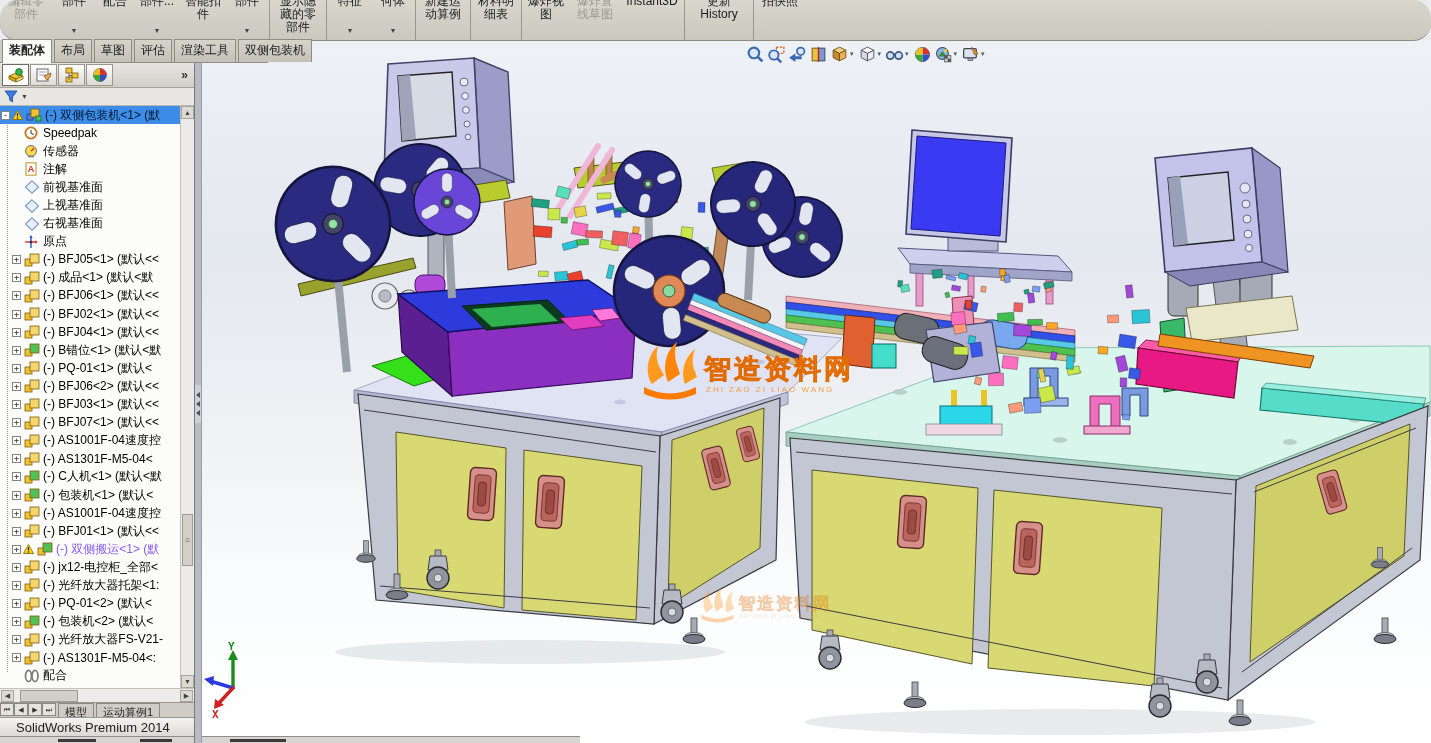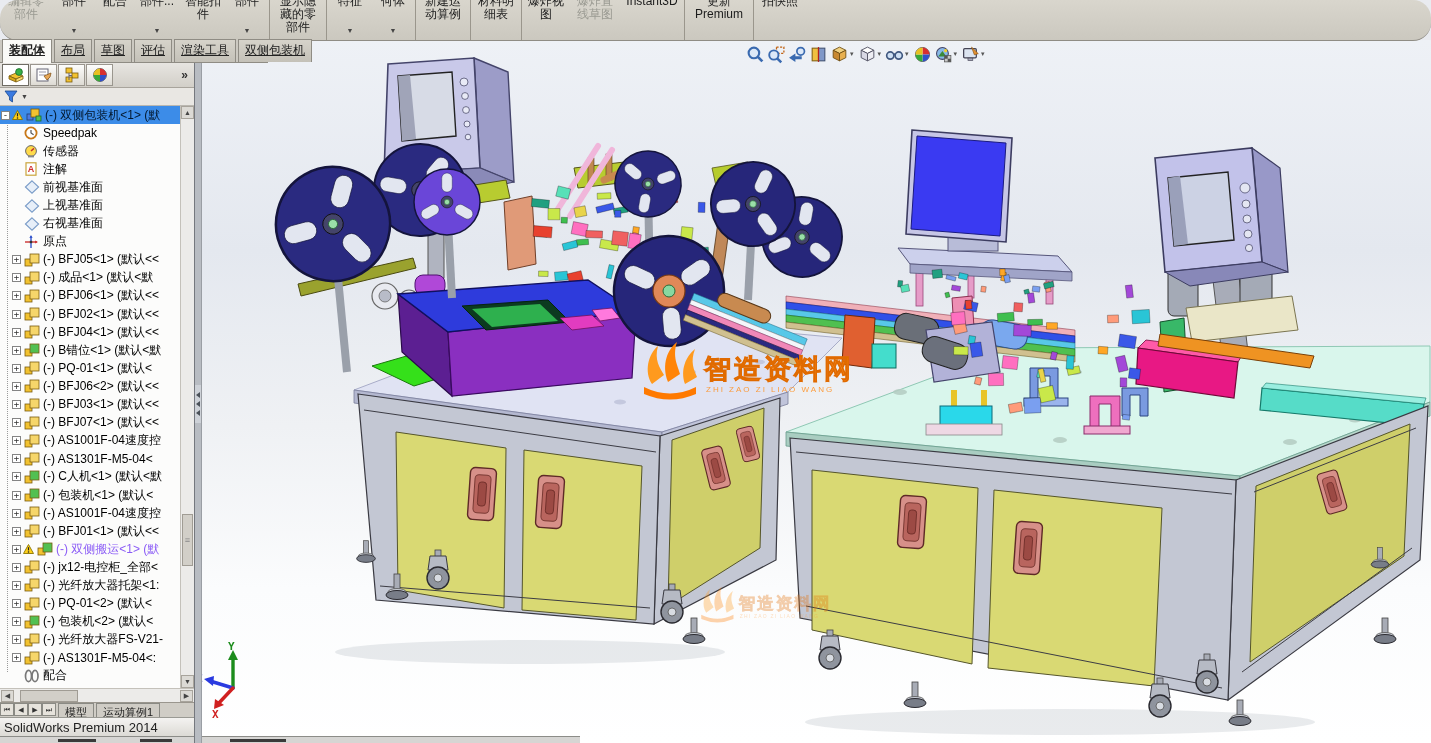--- a/index.html
+++ b/index.html
@@ -14,21 +14,21 @@
     padding-top:0;margin-top:-5px;}
   .rbtn.disabled{color:#9a9a92;}
   .rbtn .caret{position:absolute;bottom:1px;left:50%;transform:translateX(-50%);
     font-size:7px;color:#444;line-height:7px;}
   .rsep{width:1px;height:40px;background:#9a968c;margin:0 1px;}
   
   #tabrow{position:absolute;left:0;top:40px;width:268px;height:22px;z-index:6;
     background:#ccc9c1;display:flex;align-items:flex-end;border-bottom:1px solid #8f8c84;}
   .tab{font-size:12px;color:#222;background:linear-gradient(#d6d3ca,#c4c1b8);
     border:1px solid #8f8c84;border-bottom:none;padding:2px 6px 3px 6px;margin-left:2px;
-    white-space:nowrap;text-decoration:underline;}
+    white-space:nowrap;}
   .tab.active{background:#fafaf7;font-weight:bold;position:relative;top:1px;padding-bottom:4px;}
   
   #viewport{position:absolute;left:196px;top:40px;width:1235px;height:703px;z-index:1;
     background:linear-gradient(180deg,#eef1f6 0%,#e4e8ef 30%,#eff1f4 55%,#fbfcfd 78%,#ffffff 100%);}
   #scene{position:absolute;left:0;top:0;width:1235px;height:703px;}
   #headsup{position:absolute;left:549px;top:3px;height:22px;display:flex;align-items:center;z-index:4;}
   .hicon{width:21px;height:20px;display:flex;align-items:center;justify-content:center;}
   .hcaret{font-size:7px;color:#555;margin:0 3px 0 0;}
   
   #panel{position:absolute;left:0;top:62px;width:196px;height:681px;z-index:4;
@@ -65,21 +65,21 @@
     box-sizing:border-box;font-size:7px;text-align:center;line-height:10px;color:#444;}
   #hthumb{position:absolute;left:20px;top:1px;width:58px;height:12px;background:#d2cfc8;border:1px solid #a09c94;box-sizing:border-box;}
   #motion{position:absolute;left:0;top:640px;width:100%;height:15px;background:#d0cdc6;overflow:hidden;
     display:flex;align-items:flex-start;border-top:1px solid #9a968e;}
   .mbtn{width:14px;height:13px;border:1px solid #8a8a84;background:#e6e3dc;font-size:7px;line-height:12px;
     text-align:center;color:#333;box-sizing:border-box;}
   .mtab{font-size:11px;padding:1px 6px;border:1px solid #8a8a84;background:#cfccc5;color:#222;
     margin-left:2px;white-space:nowrap;}
   #statusbar{position:absolute;left:0;top:655px;width:100%;height:19px;
     background:linear-gradient(#f4f3f1,#dcdad5);border-top:1px solid #9a9a94;
-    font-size:13px;color:#222;display:flex;align-items:center;padding-left:4px;box-sizing:border-box;}
+    font-size:13px;color:#222;display:flex;align-items:center;padding-left:16px;box-sizing:border-box;}
   #botstrip{position:absolute;left:0;top:674px;width:580px;height:7px;background:#d6d5d3;border-top:1px solid #8c8c88;}
   #botstrip i{position:absolute;top:2px;height:3px;background:#3a3a3a;display:block;}
   
   #splitter{position:absolute;left:194px;top:62px;width:6px;height:681px;z-index:5;background:#b8bcc2;
     border-left:1px solid #75787e;border-right:1px solid #9a9ea4;}
   #splitgrip{position:absolute;left:0;top:323px;width:6px;height:38px;background:#cdd1d7;
     display:flex;flex-direction:column;align-items:center;justify-content:center;gap:3px;}
   #splitgrip b{width:0;height:0;border-top:3px solid transparent;border-bottom:3px solid transparent;
     border-right:4px solid #4a5058;display:block;}
   #wmtext{letter-spacing:3px;}
@@ -144,21 +144,21 @@
     <div class="rbtn disabled" style="width: 52px;">
       <span>爆炸直</span>
       <span>线草图</span>
     </div>
     <div class="rbtn" style="width: 62px;">
       <span>Instant3D</span>
     </div>
     <div class="rsep"></div>
     <div class="rbtn" style="width: 66px;">
       <span>更新</span>
-      <span>Premium</span>
+      <span>History</span>
     </div>
     <div class="rsep"></div>
     <div class="rbtn" style="width: 50px;">
       <span>拍快照</span>
     </div>
   </div>
 <div id="tabrow">
     <div class="tab active">装配体</div>
     <div class="tab">布局</div>
     <div class="tab">草图</div>

